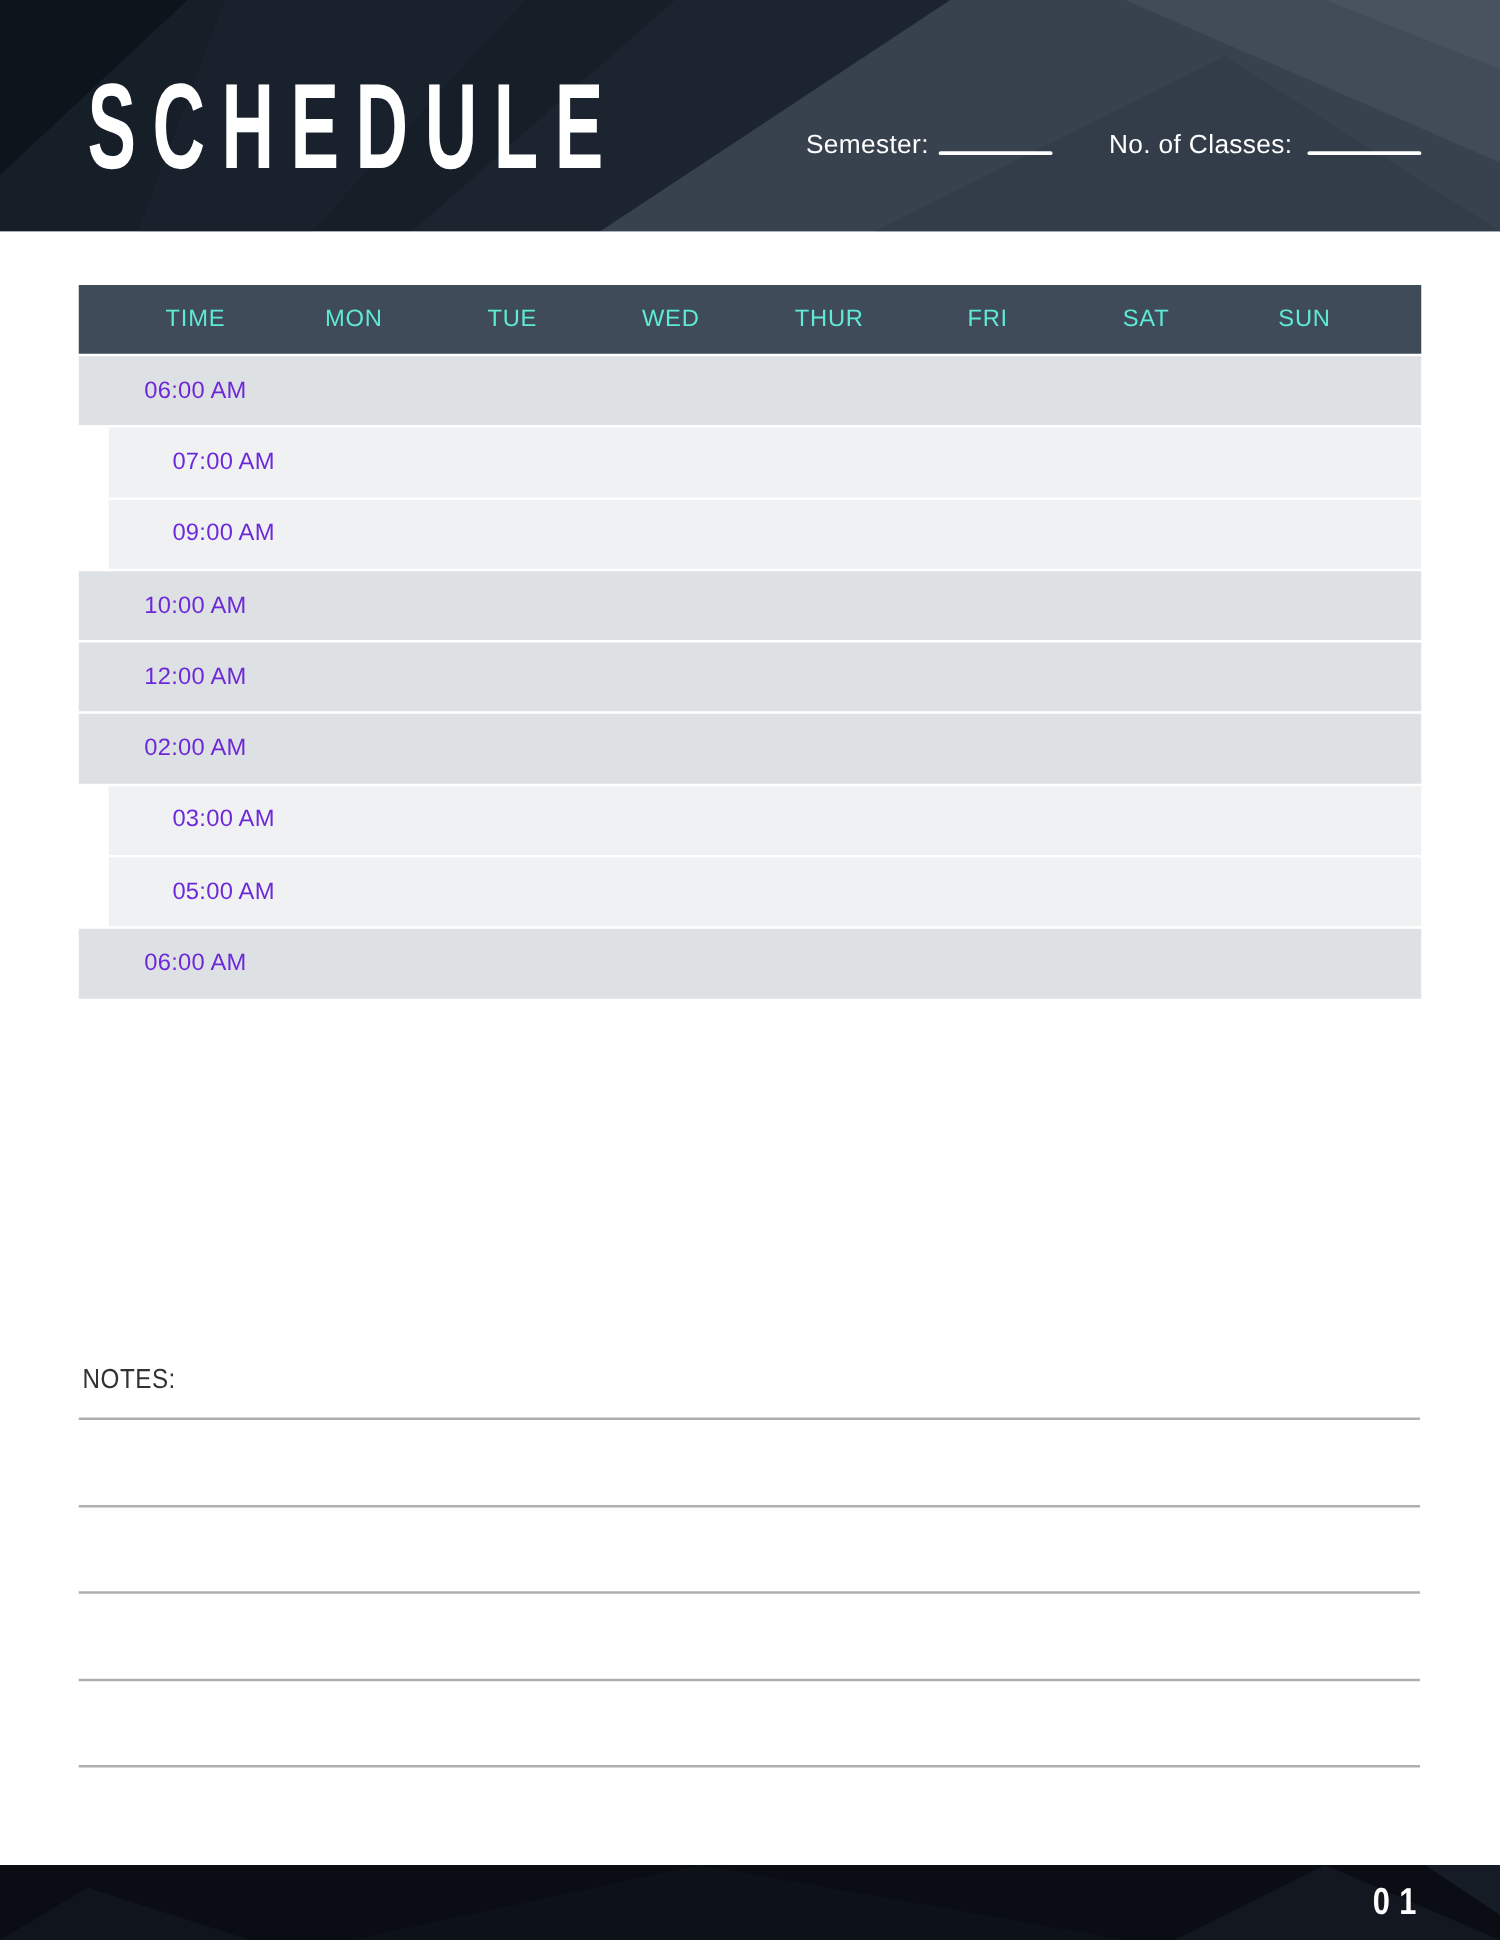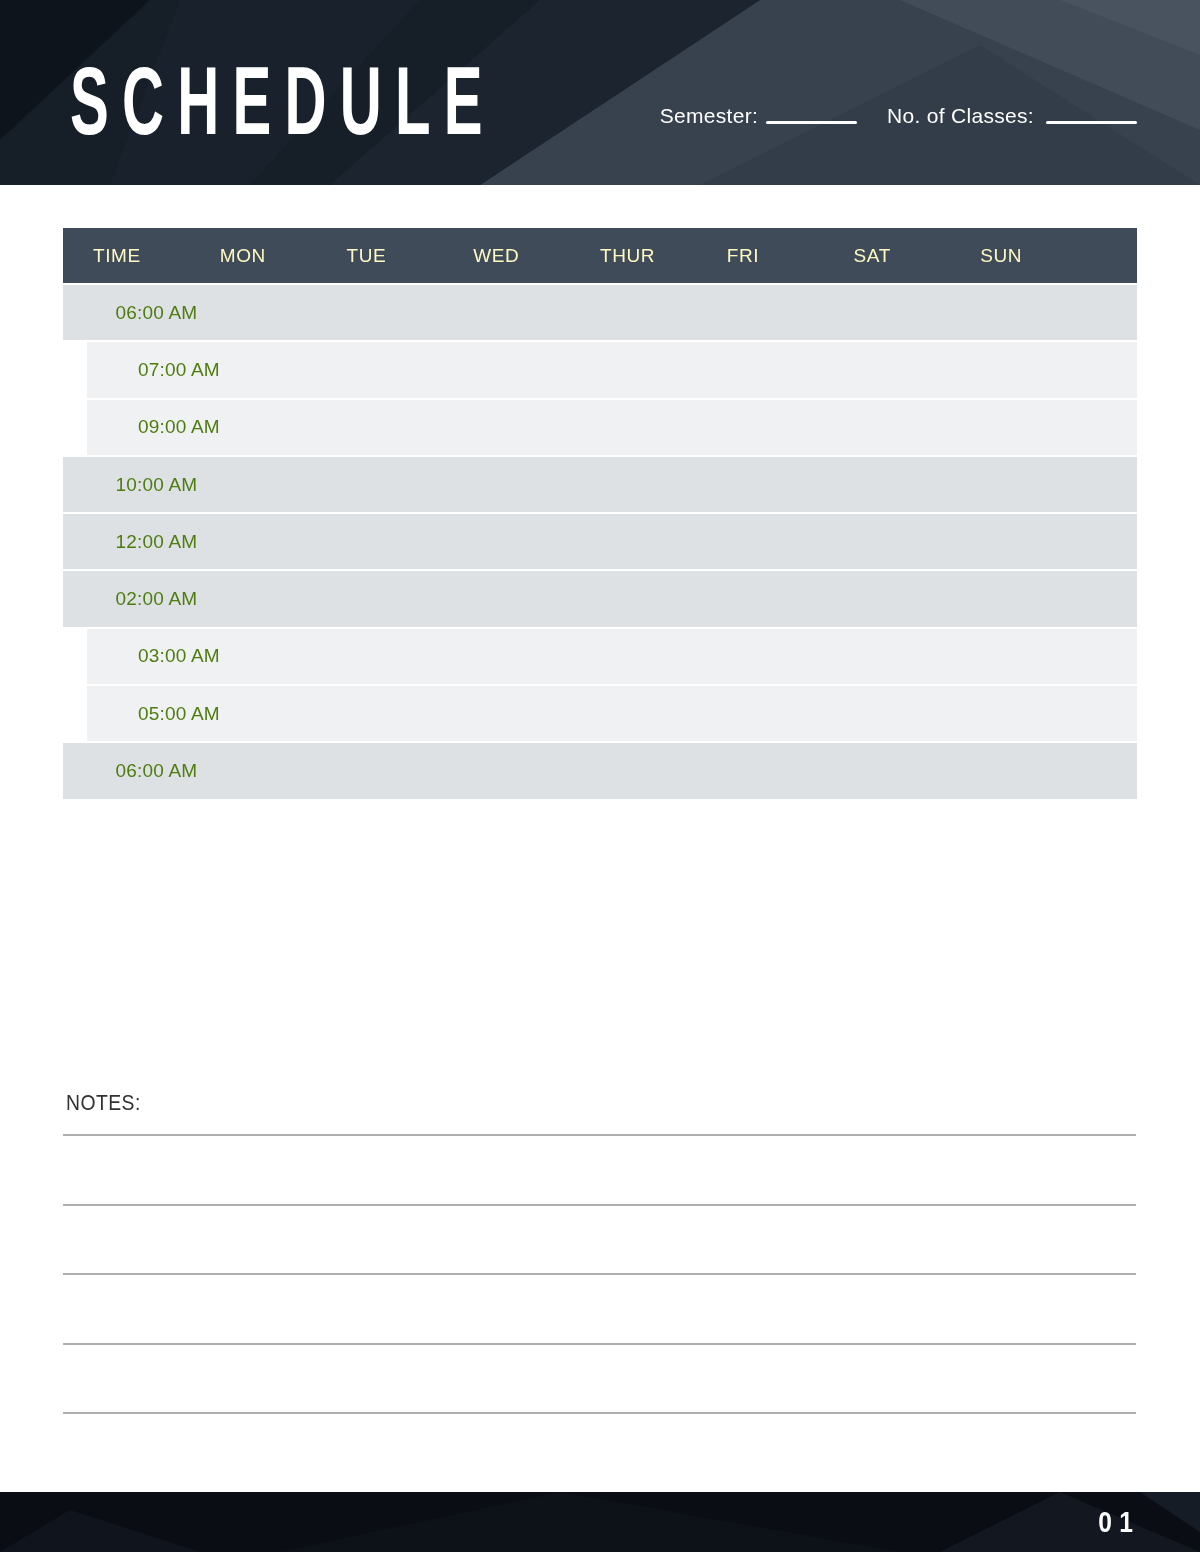--- a/index.html
+++ b/index.html
@@ -47,58 +47,58 @@
   }
   .banner-field { display: flex; align-items: flex-end; gap: 8px; margin-left: 24px; }
   .blank-line {
     display: inline-block;
     width: 91px;
     height: 3px;
     background: #ffffff;
     margin-bottom: 4px;
     border-radius: 2px;
   }
-  .banner-field + .banner-field { margin-left: 10px; gap: 12px; }
+  .banner-field + .banner-field { margin-left: 25px; gap: 12px; }
 
   
   .sched {
     position: absolute;
     left: 63px; top: 228px;
     width: 1074px;
     display: flex;
     flex-direction: column;
     gap: 2px;
   }
   .sched-head {
     height: 55px;
     background: #404b5a;
     display: grid;
     grid-template-columns: repeat(8, 1fr);
     align-items: center;
     padding: 0 30px;
   }
   .sched-head .th {
-    text-align: left;
-    color: #fef9c3;
+    text-align: center;
+    color: #5eead4;
     font-size: 19px;
     letter-spacing: 0.6px;
   }
   .sched-row {
     height: 55.3px;
     display: grid;
     grid-template-columns: repeat(8, 1fr);
     align-items: center;
     padding: 0 30px;
   }
   .stripe-a { background: #dee1e4; }
   .stripe-b { background: #f0f1f3; margin-left: 24px; }
   .time-cell {
     text-align: center;
     font-size: 19px;
-    color: #4d7c0f;
+    color: #6d28d9;
     letter-spacing: 0.2px;
   }
   .day-cell { height: 100%; }
 
   
   .notes-label {
     position: absolute;
     left: 66px; top: 1090px;
     font-size: 22px;
     color: #303234;

